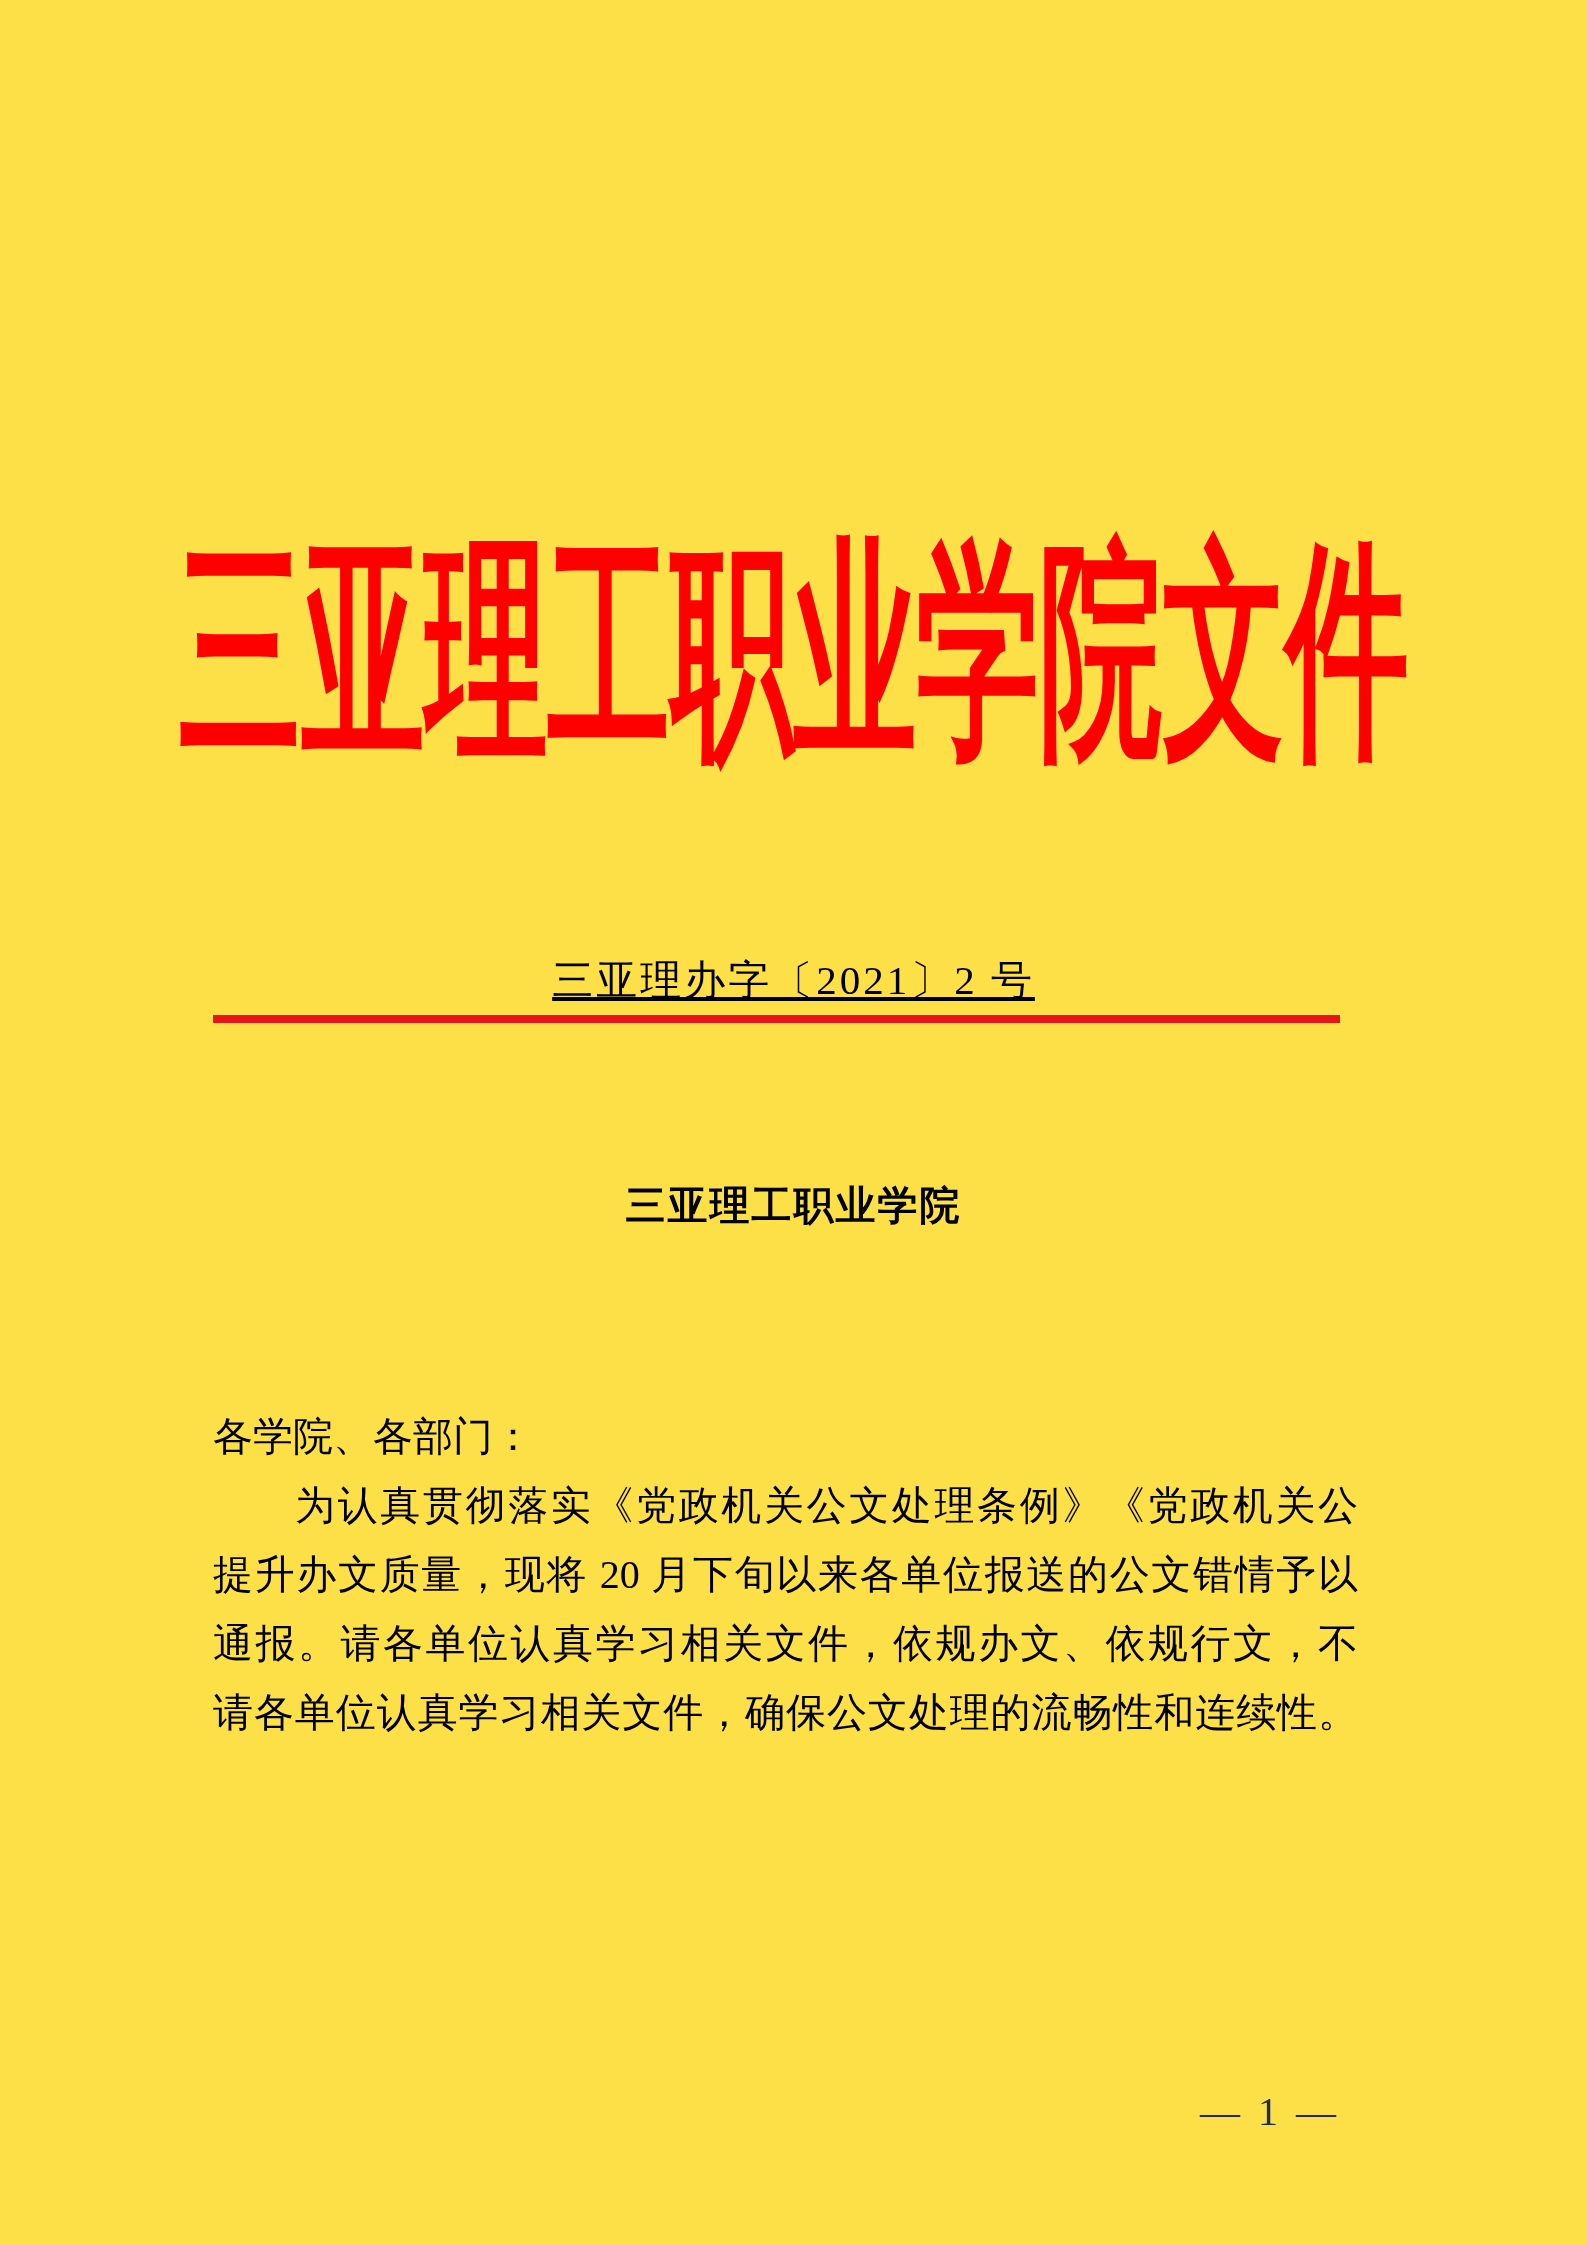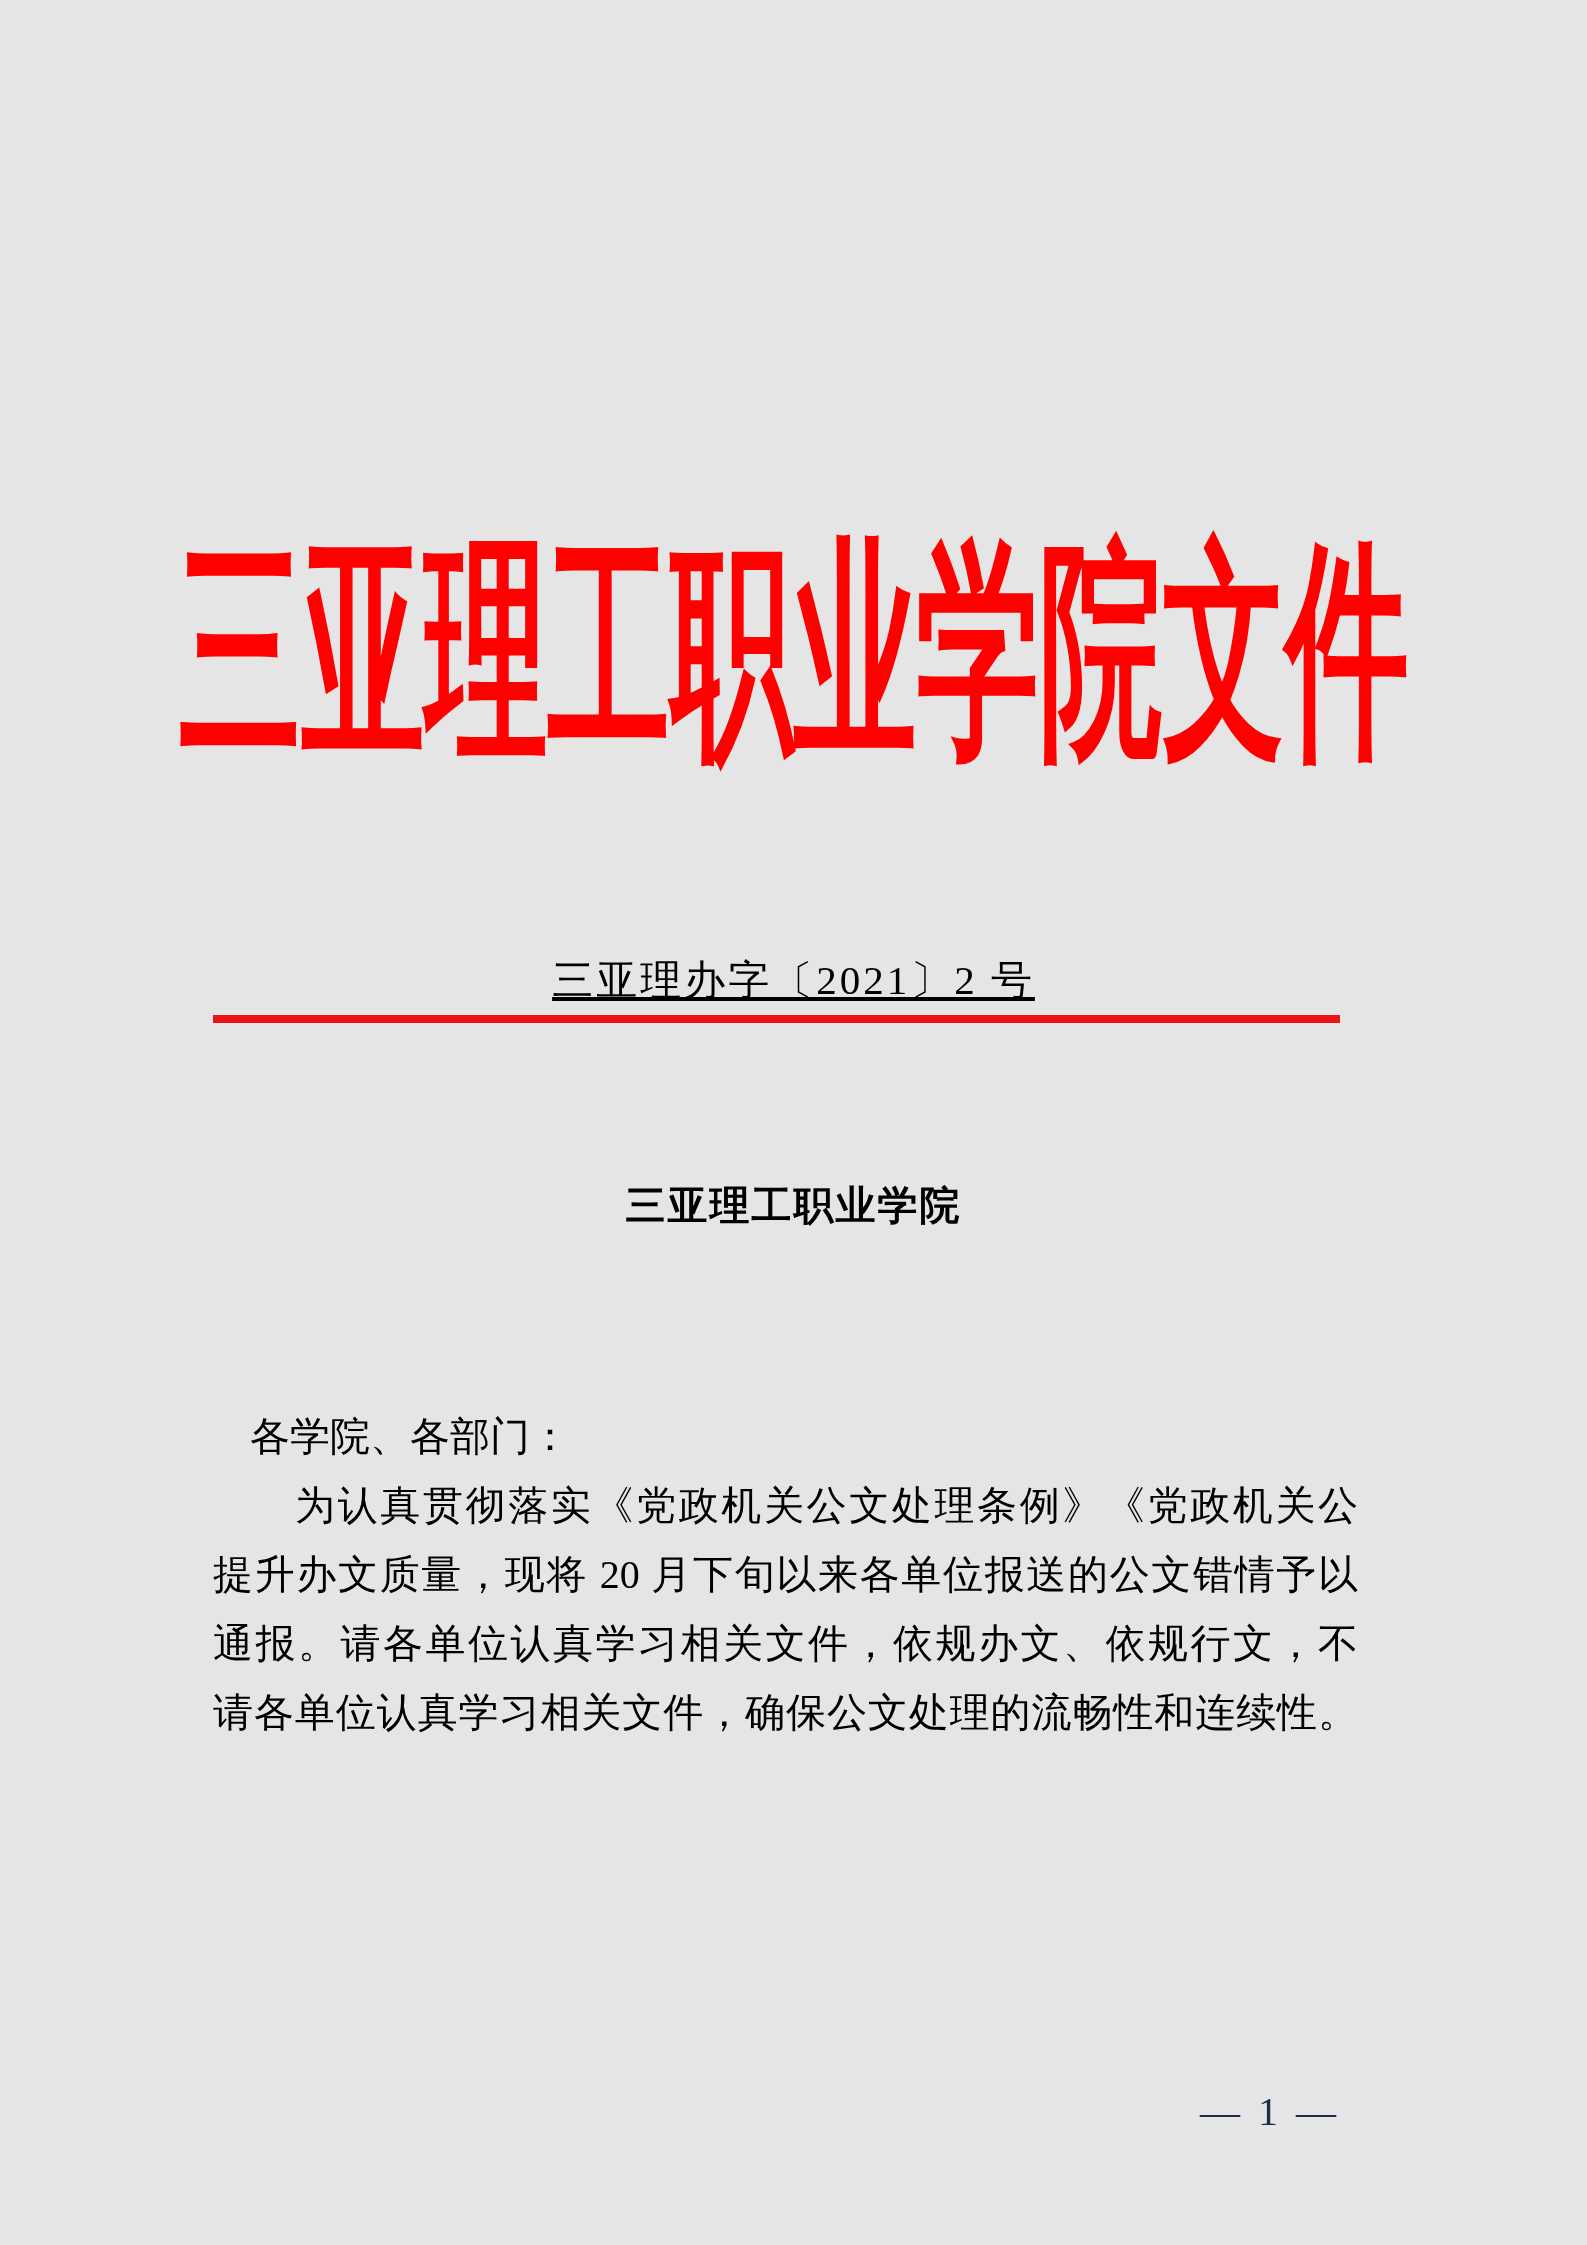--- a/index.html
+++ b/index.html
@@ -4,21 +4,21 @@
 <style>
   html, body {
     margin: 0;
     padding: 0;
     background: #ffffff;
   }
   .page {
     position: relative;
     width: 1587px;
     height: 2245px;
-    background: #e5e5e5;
+    background: #fde047;
     overflow: hidden;
     font-family: "Liberation Serif", "DejaVu Serif", serif;
     color: #000000;
   }
   
   .red-header {
     position: absolute;
     top: 535px;
     left: 0;
     width: 100%;
@@ -76,21 +76,20 @@
   .body-block {
     position: absolute;
     top: 1402px;
     left: 213px;
     width: 1145px;
     font-size: 40px;
   }
   .salutation {
     line-height: 69px;
     text-align: left;
-    margin-left: 37px;
   }
   .body-line {
     line-height: 69px;
     text-align: justify;
     text-align-last: justify;
   }
   .body-line.indent {
     text-indent: 82px;
   }
   

